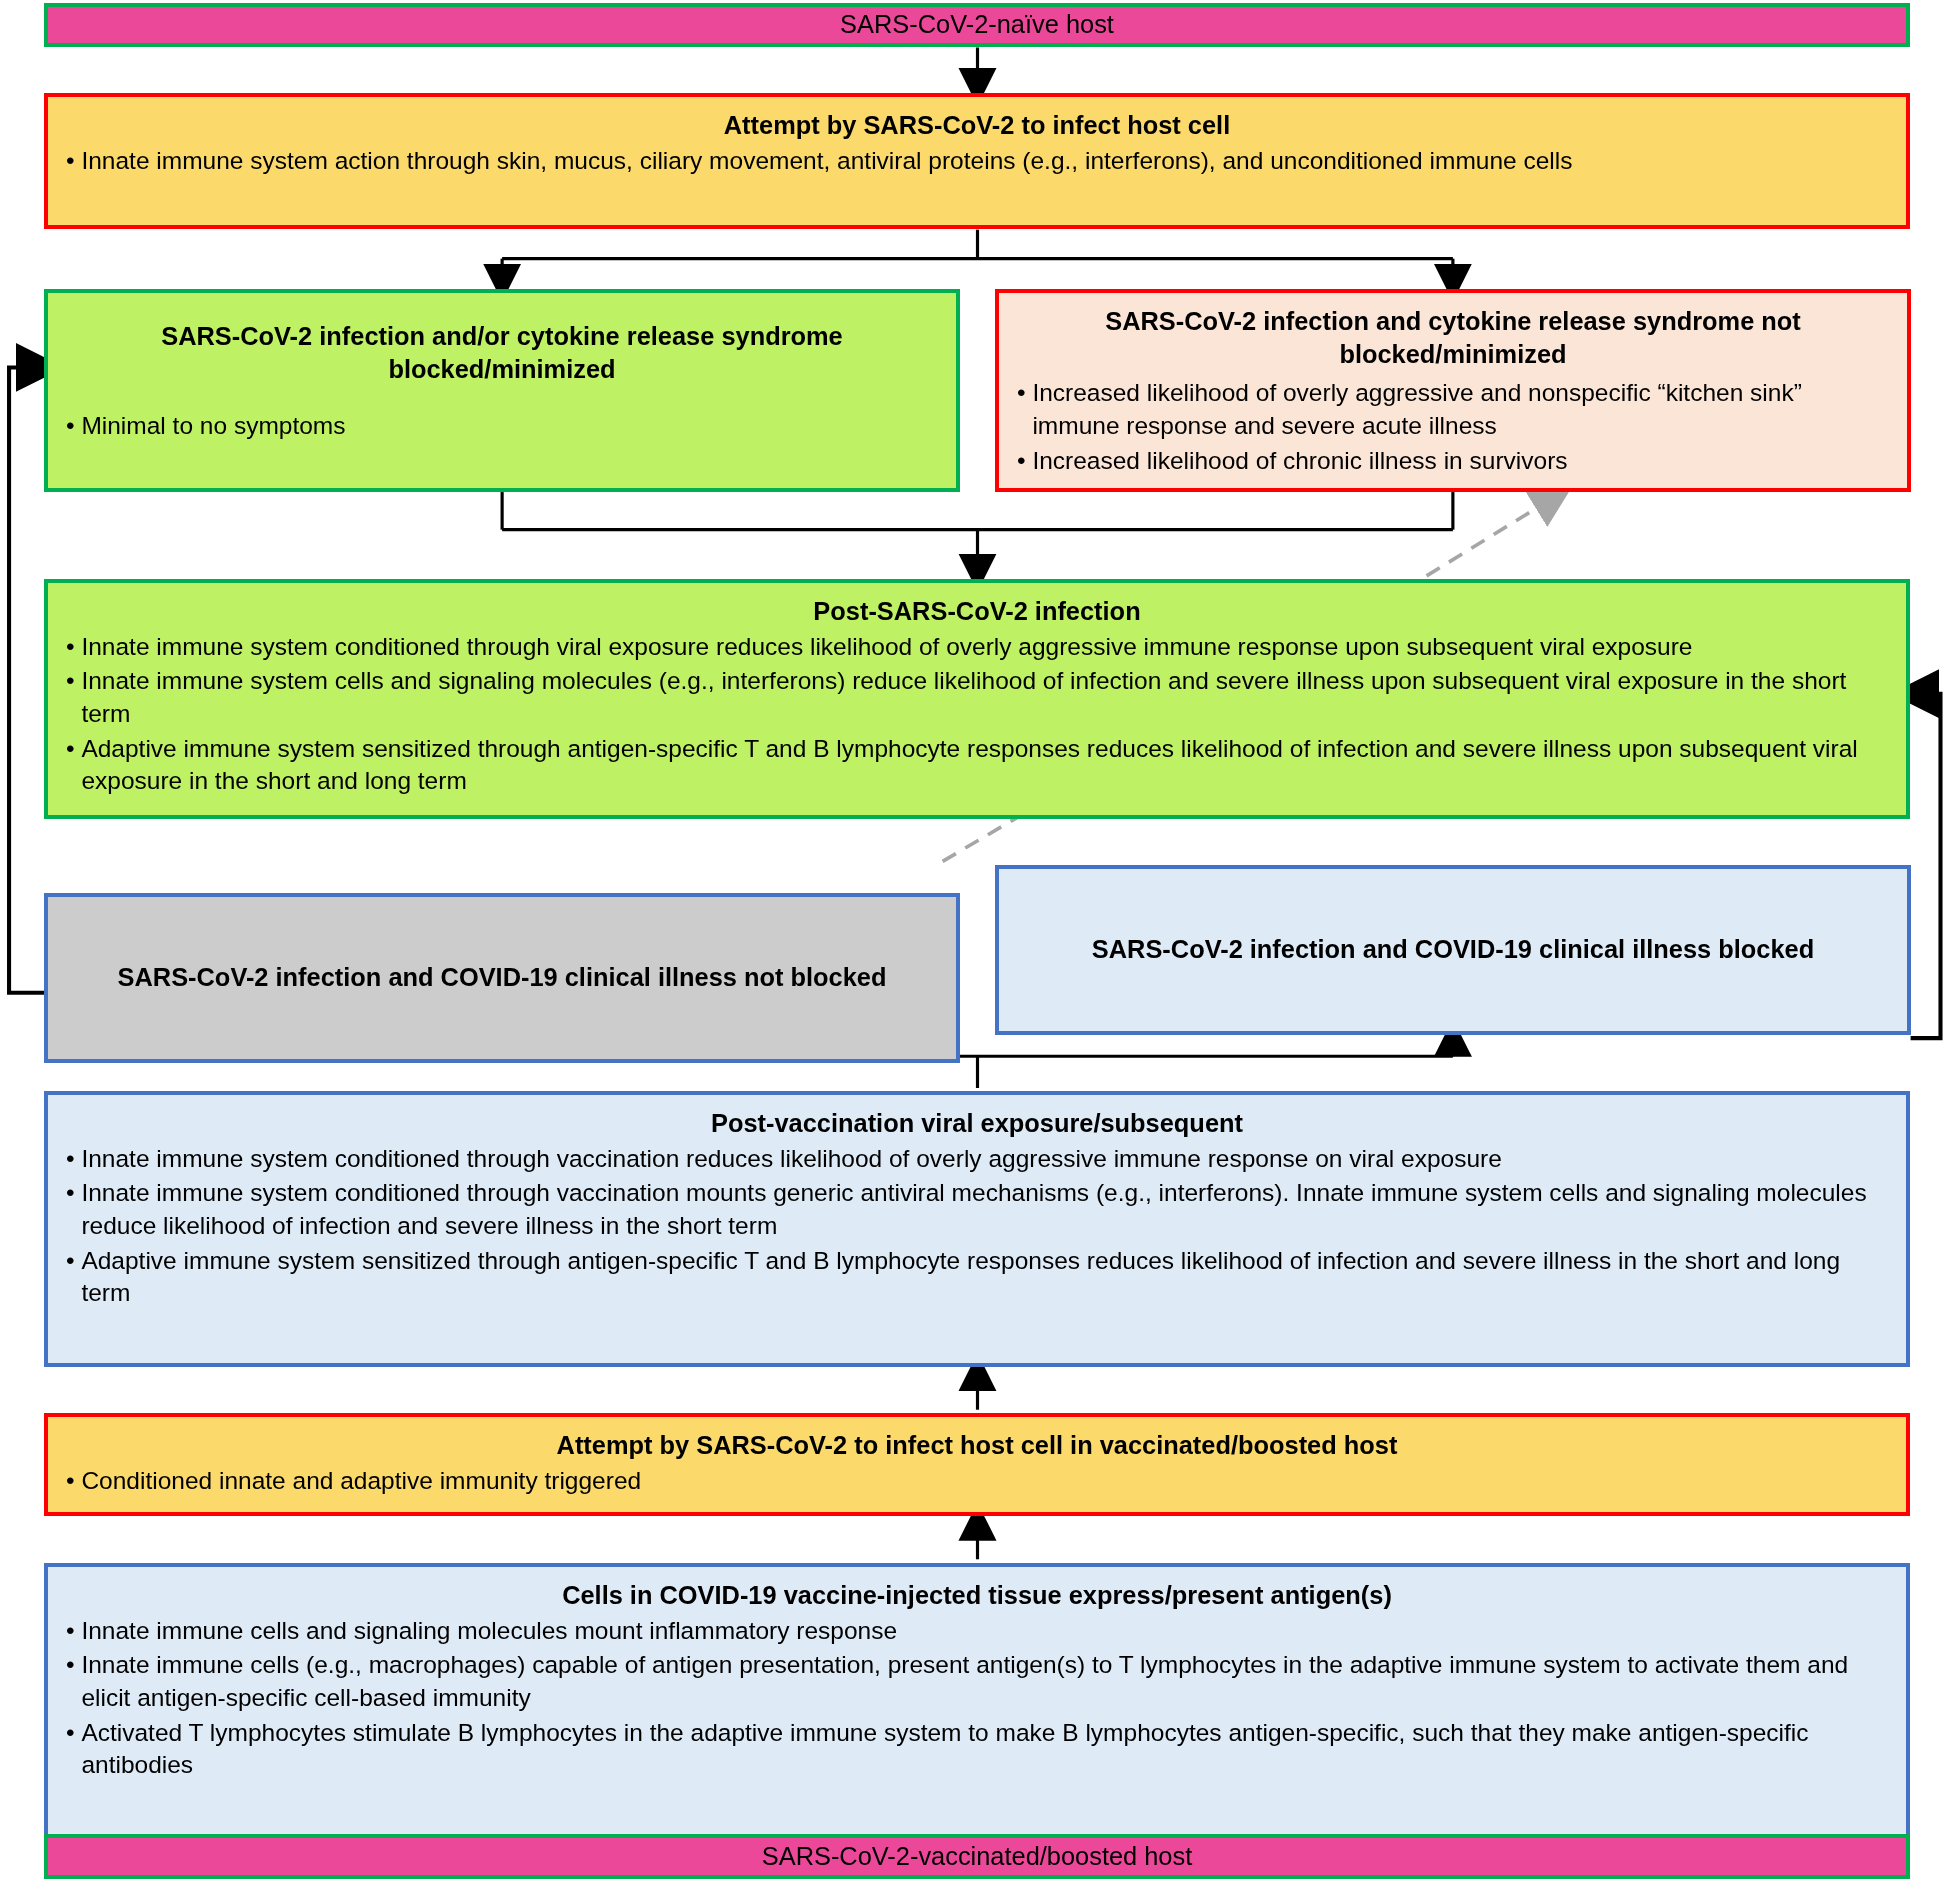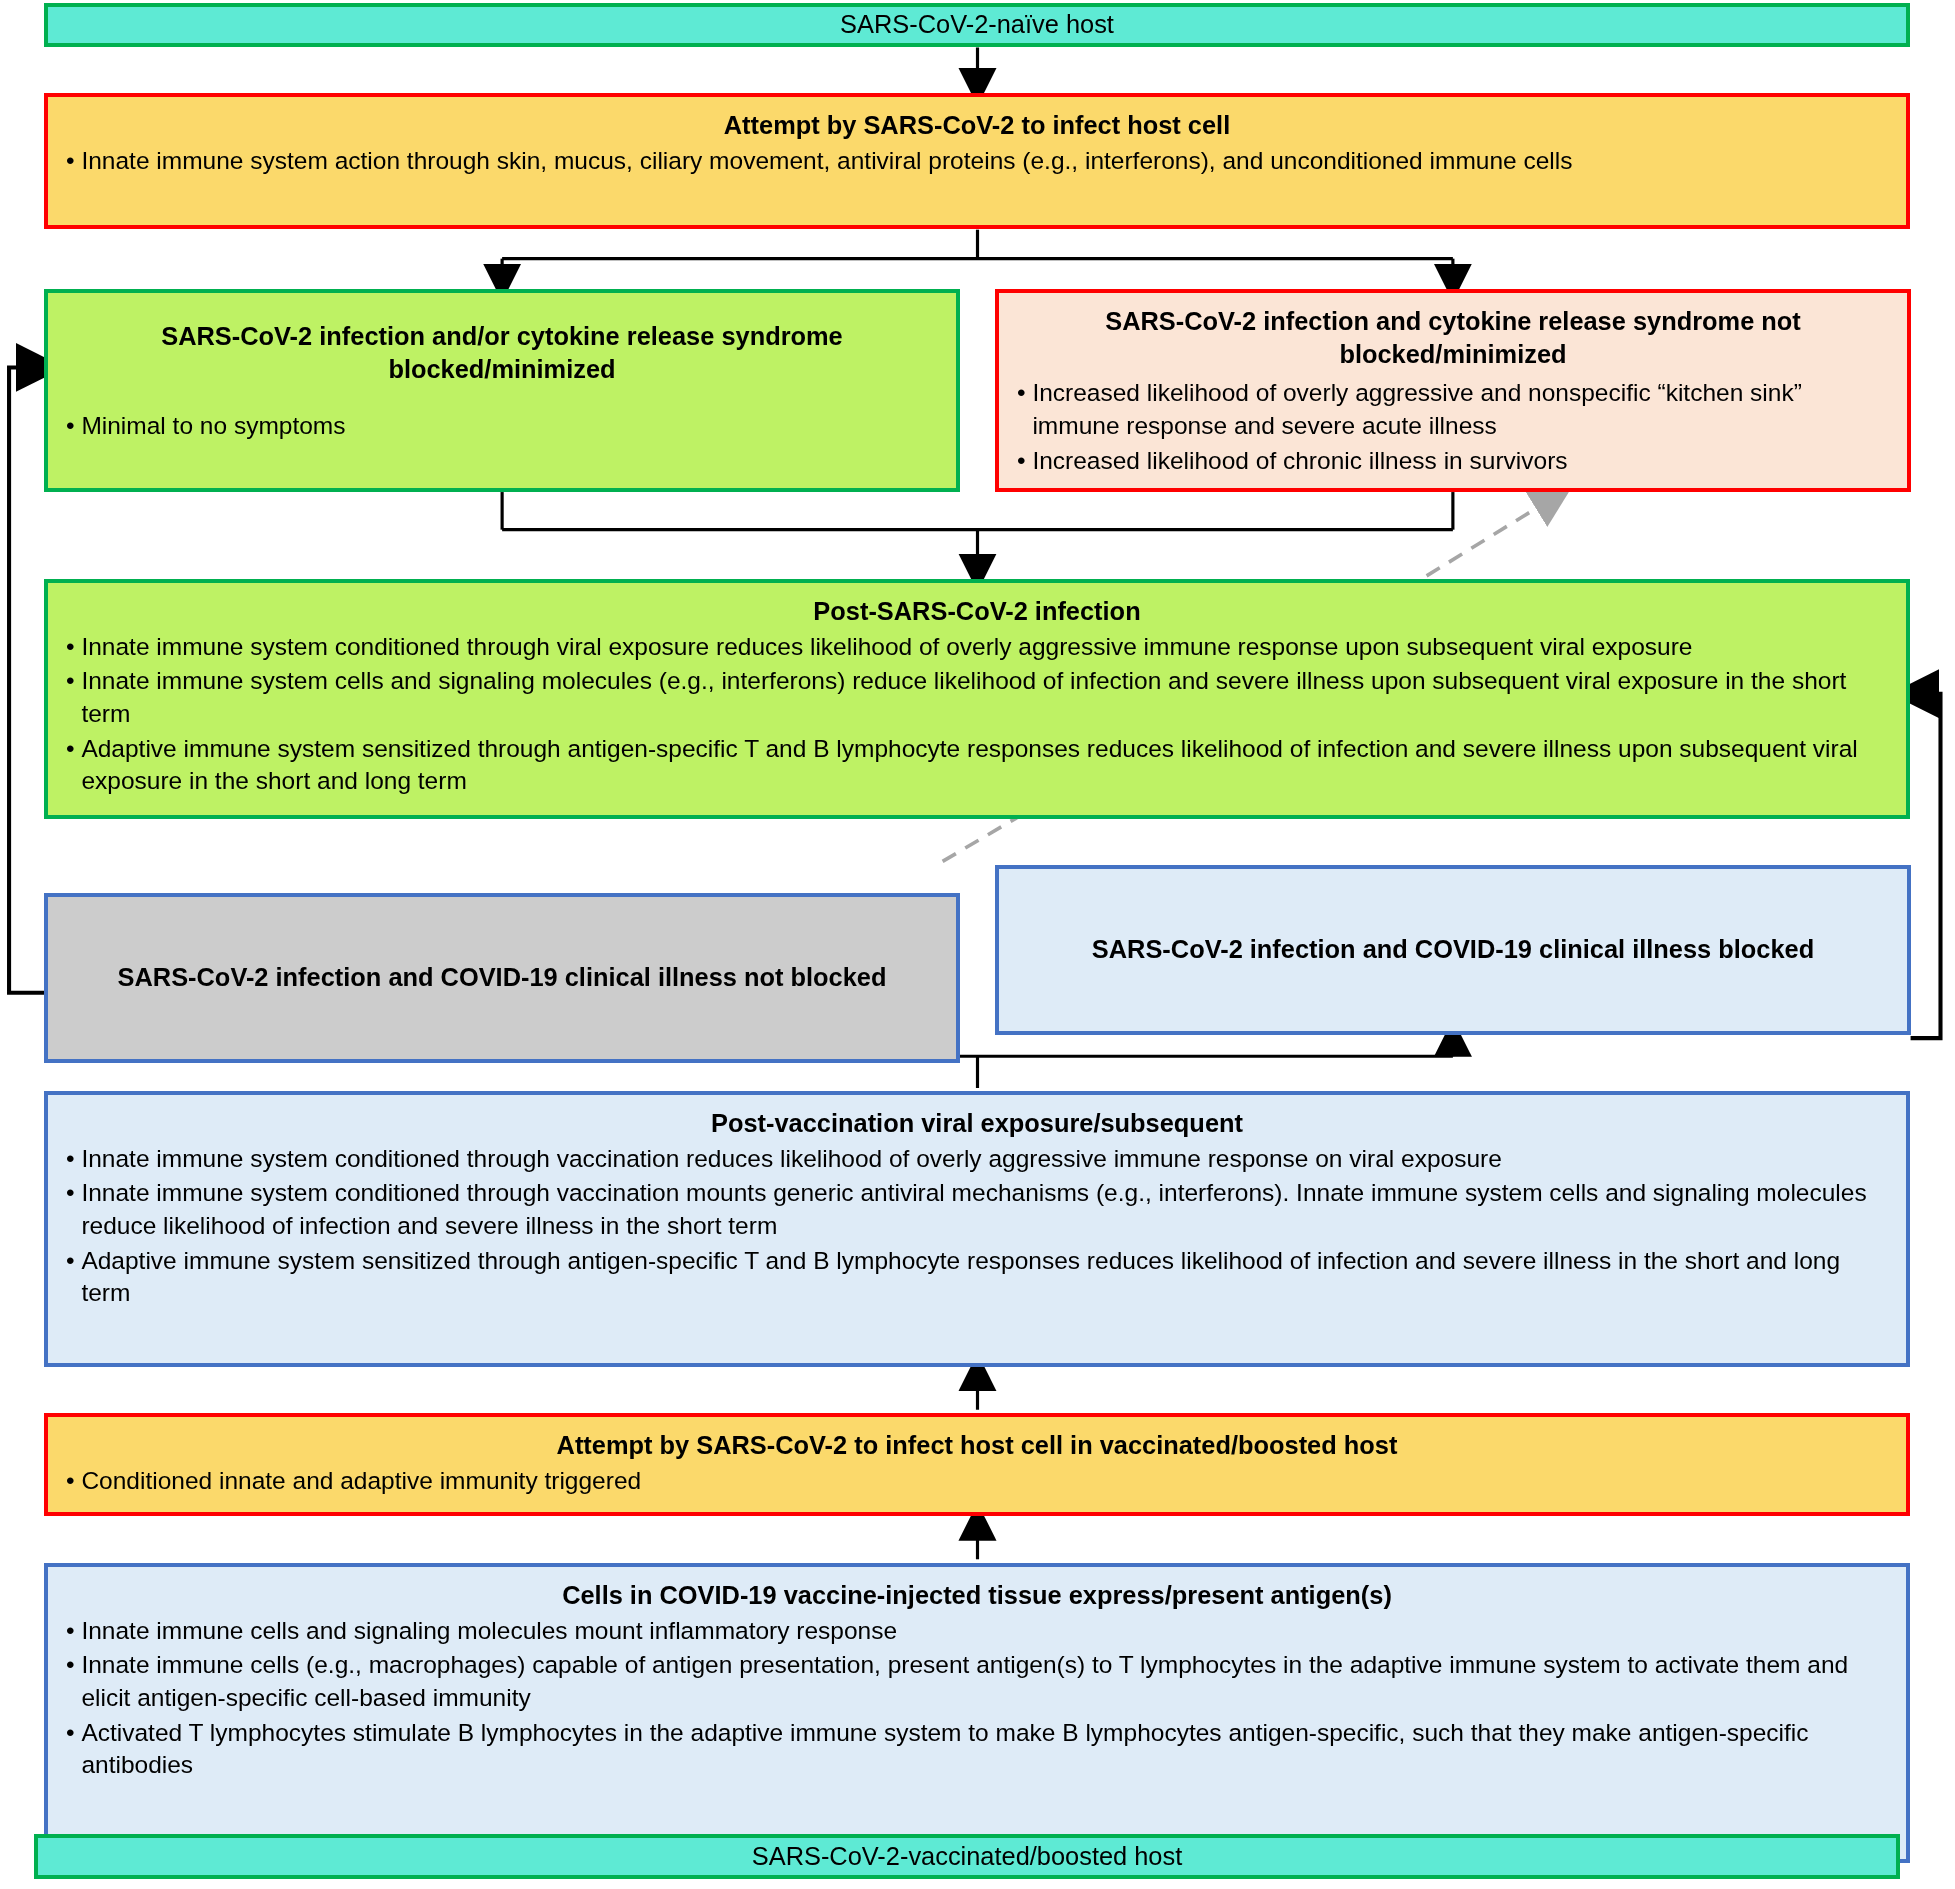--- a/index.html
+++ b/index.html
@@ -69,21 +69,21 @@
   }
   .node.centered .title {
     margin: 0;
     font-weight: normal;
   }
   .node.centered.bold .title {
     font-weight: bold;
   }
 
   
-  .green-light { background: #5eead4; border: 4.1px solid #00B050; }
+  .green-light { background: #ec4899; border: 4.1px solid #00B050; }
   .green-mid   { background: #bef264; border: 4.1px solid #00B050; }
   .orange      { background: #FBD96B; border: 4.1px solid #FF0000; }
   .pink        { background: #FBE5D6; border: 4.1px solid #FF0000; }
   .grey        { background: #CCCCCC; border: 4.1px solid #4472C4; }
   .blue        { background: #DEEBF7; border: 4.1px solid #4472C4; }
 </style>
 </head>
 <body>
 
 <div id="page">
@@ -213,18 +213,18 @@
 
   <div class="node blue" style="left:44px; top:1563px; width:1866px; height:300px;">
     <div class="title">Cells in COVID-19 vaccine-injected tissue express/present antigen(s)</div>
     <ul>
       <li>Innate immune cells and signaling molecules mount inflammatory response</li>
       <li>Innate immune cells (e.g., macrophages) capable of antigen presentation, present antigen(s) to T lymphocytes in the adaptive immune system to activate them and elicit antigen-specific cell-based immunity</li>
       <li>Activated T lymphocytes stimulate B lymphocytes in the adaptive immune system to make B lymphocytes antigen-specific, such that they make antigen-specific antibodies</li>
     </ul>
   </div>
 
-  <div class="node centered green-light" style="left:34px; top:1834px; width:1866px; height:45px;">
+  <div class="node centered green-light" style="left:44px; top:1834px; width:1866px; height:45px;">
     <div class="title">SARS-CoV-2-vaccinated/boosted host</div>
   </div>
 
 </div>
 
 
 </body></html>

